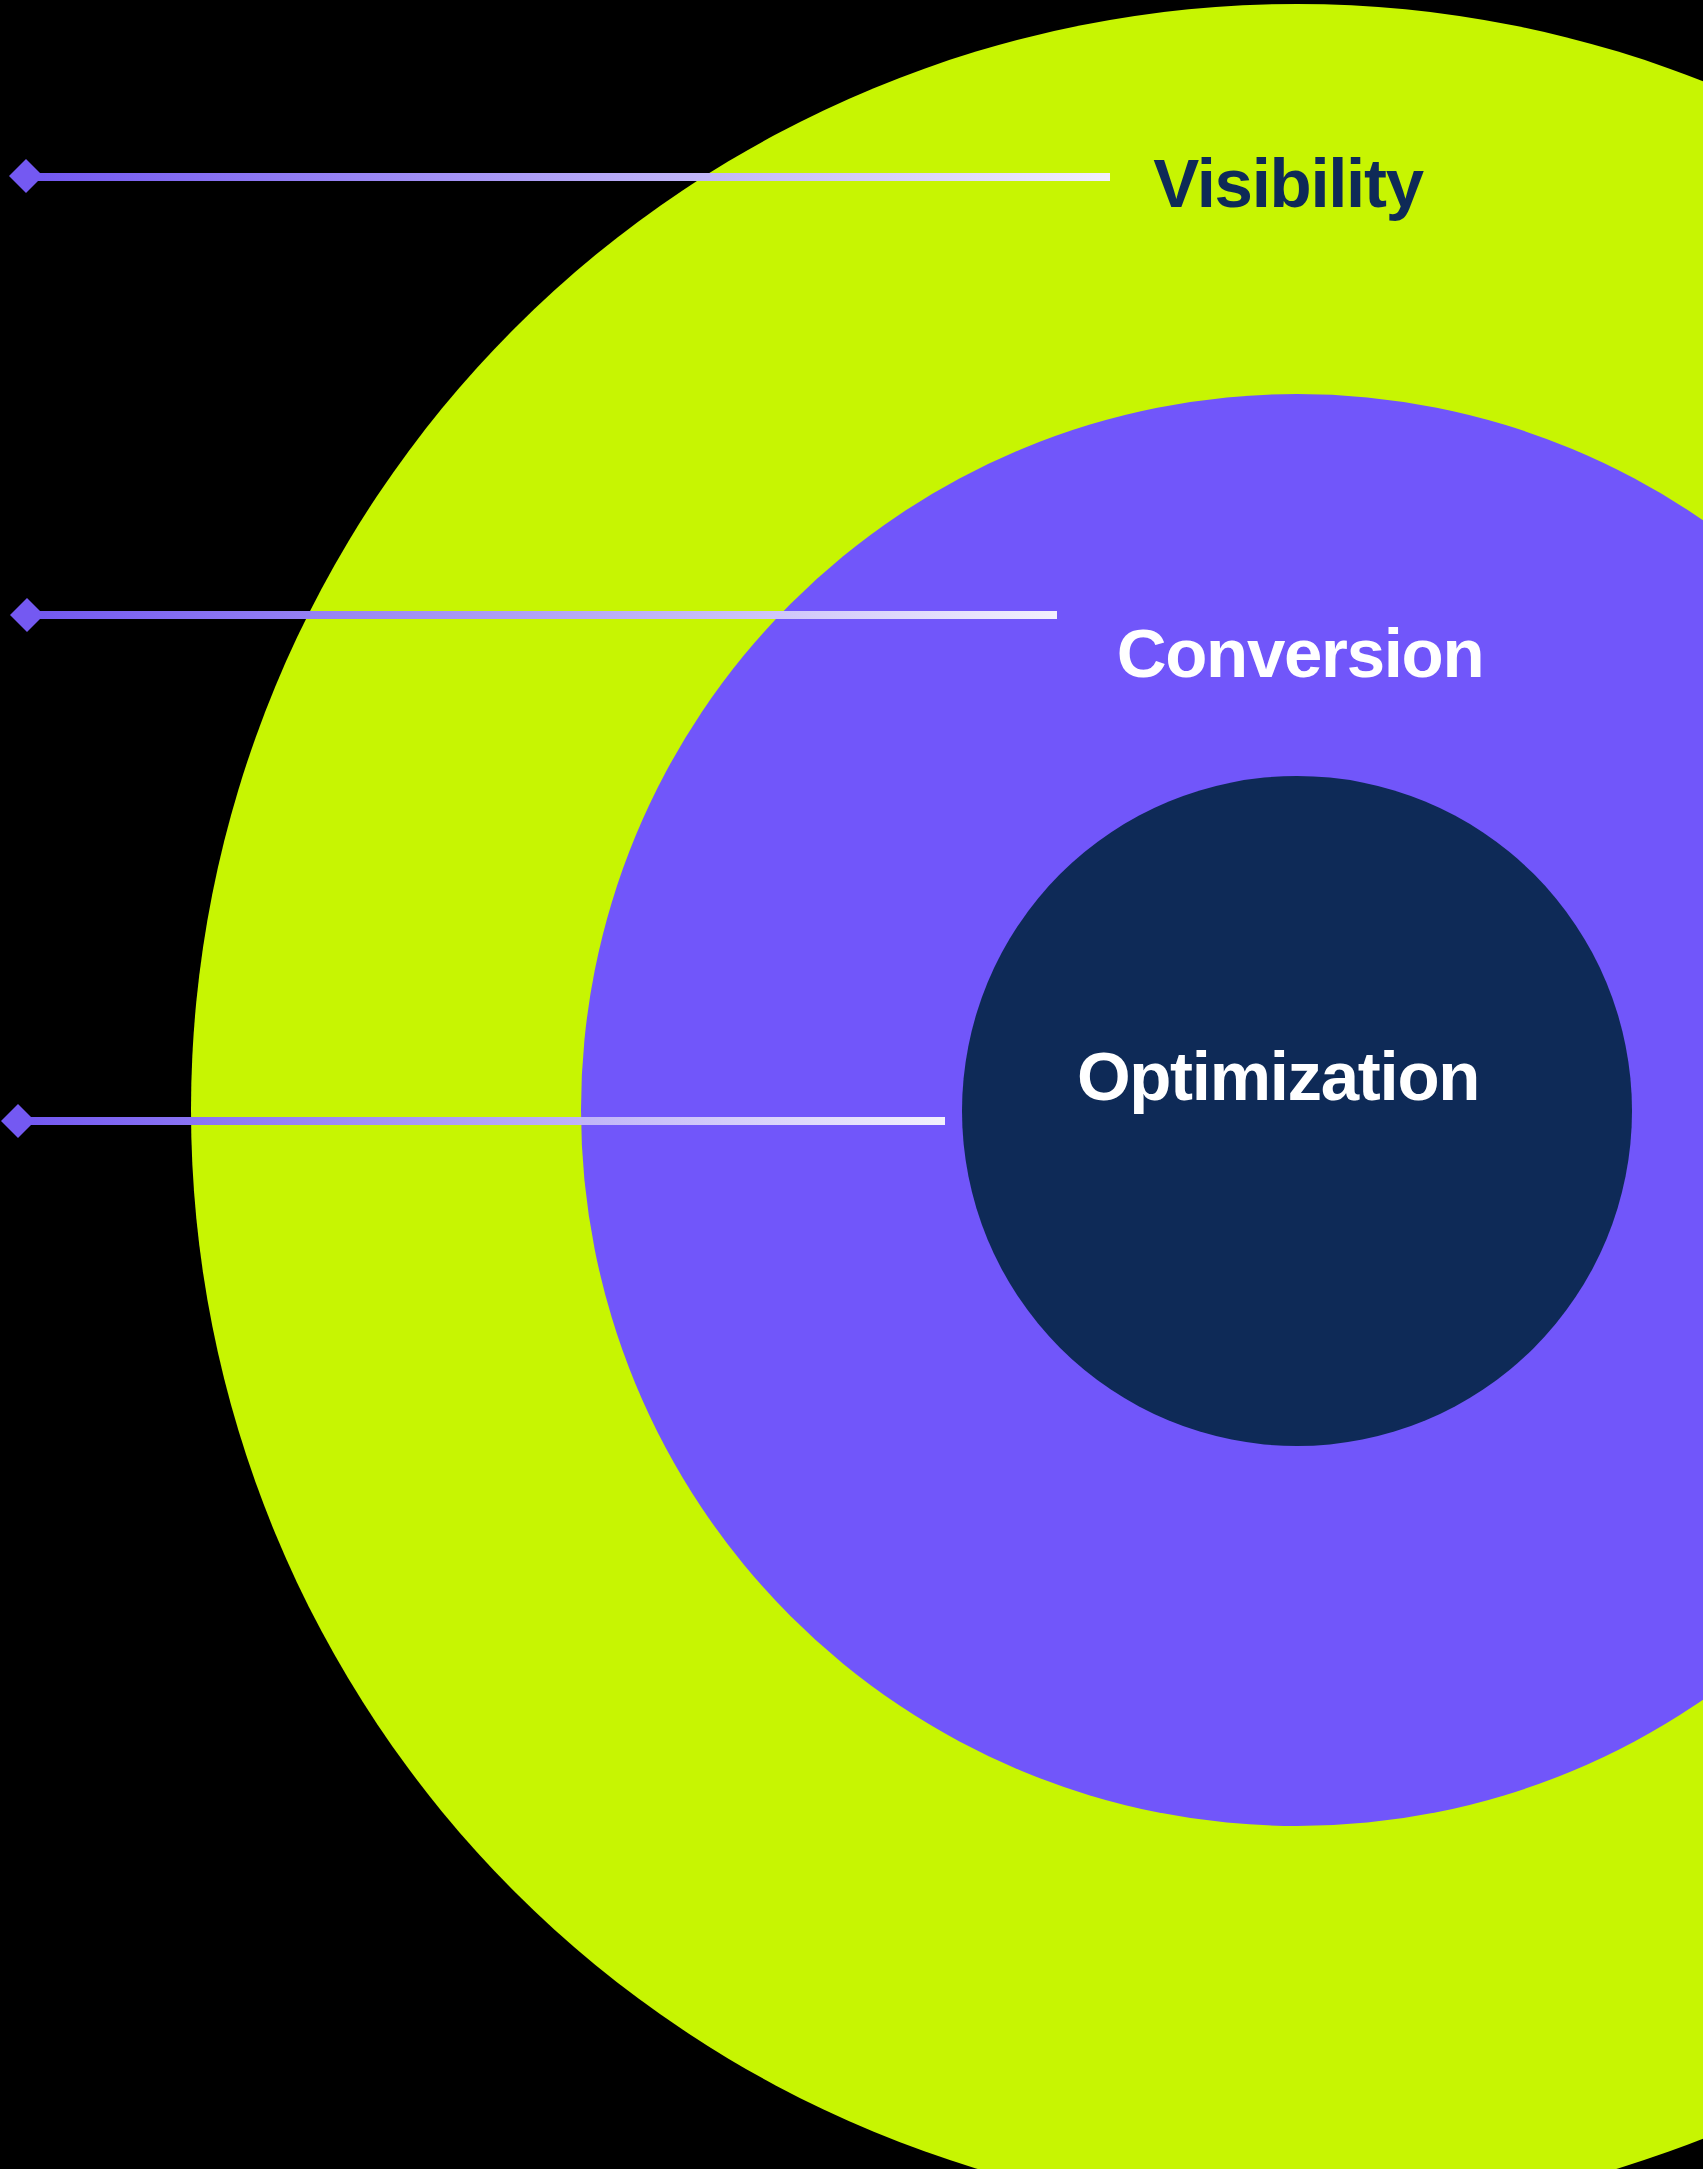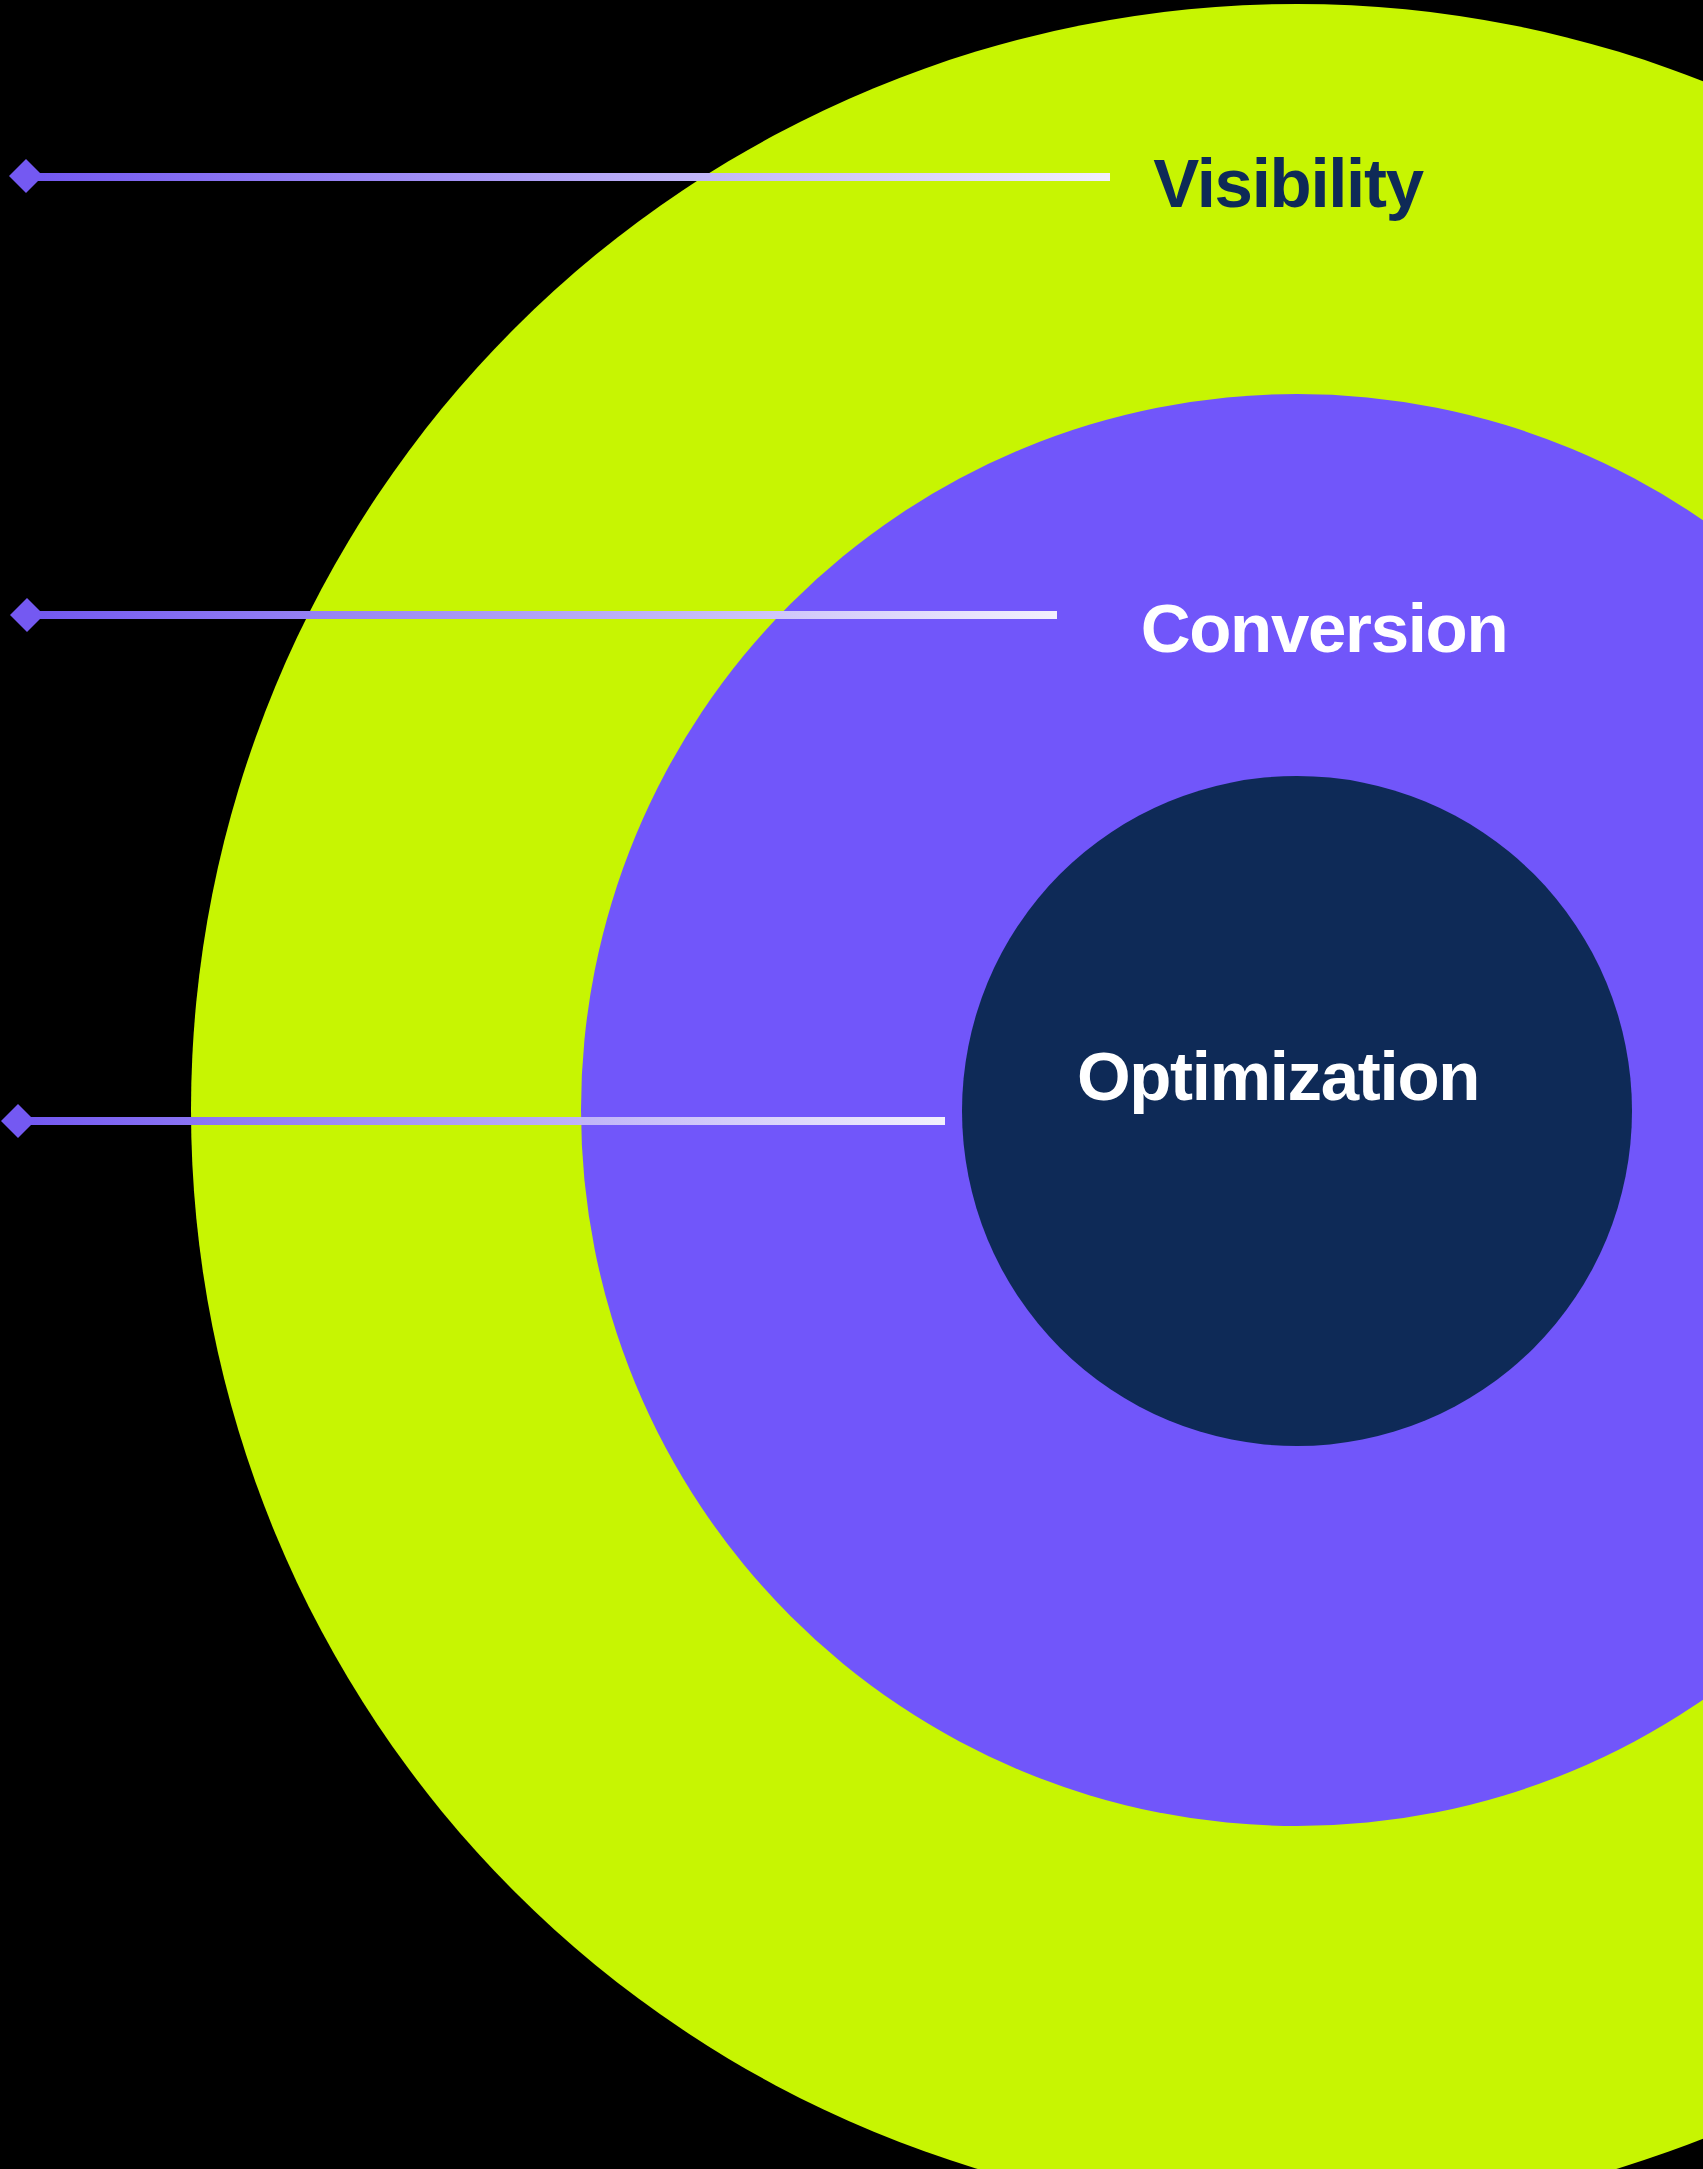--- a/index.html
+++ b/index.html
@@ -66,21 +66,21 @@
   .ring-label {
     position: absolute;
     transform: translate(-50%, -50%);
     font-size: 69px;
     font-weight: 700;
     letter-spacing: -1.3px;
     white-space: nowrap;
     z-index: 6;
   }
   .ring-label.l1 { left: 1288px; top: 183px;  color: var(--ring-0-label-color, #0E2A57); }
-  .ring-label.l2 { left: 1300px; top: 628px;  color: var(--ring-1-label-color, #FFFFFF); margin-left: 24px; }
+  .ring-label.l2 { left: 1300px; top: 653px;  color: var(--ring-1-label-color, #FFFFFF); }
   .ring-label.l3 { left: 1278px; top: 1076px; color: var(--ring-2-label-color, #FFFFFF); }
 </style>
 </head>
 <body>
 
 <div class="canvas">
 
   <div class="ring ring-outer"></div>
   <div class="ring ring-middle"></div>
   <div class="ring ring-inner"></div>

